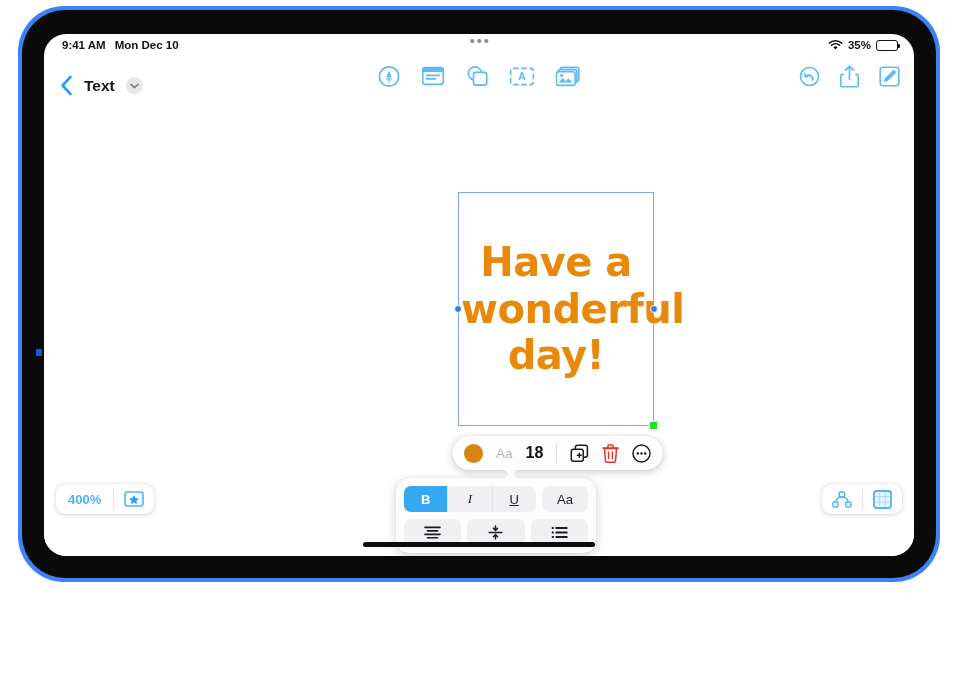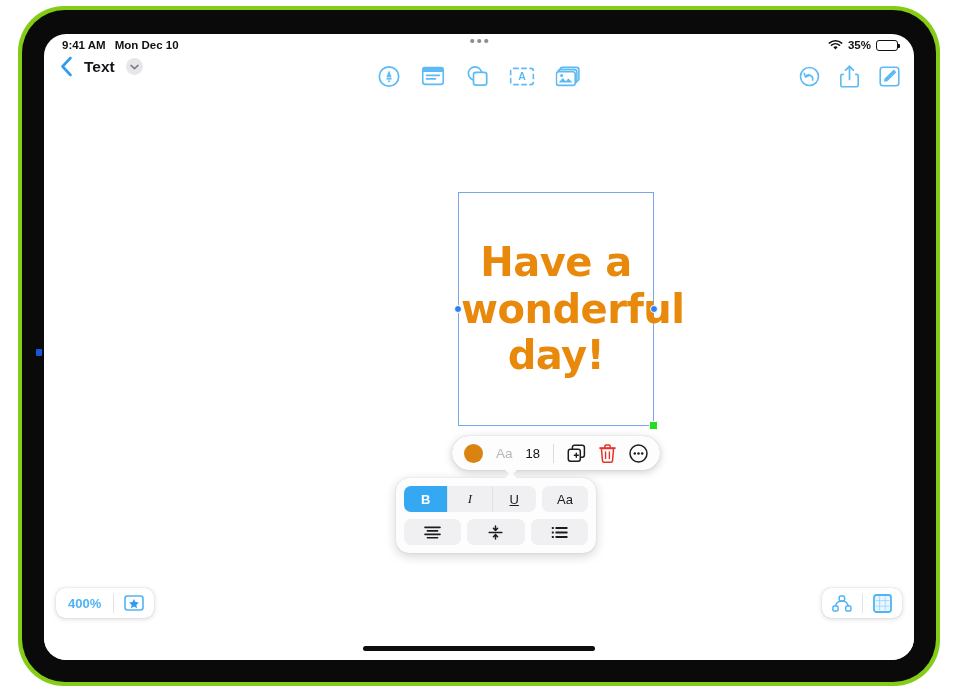--- a/index.html
+++ b/index.html
@@ -7,22 +7,22 @@
     width: 958px; height: 692px;
     background: #ffffff;
     font-family: "Liberation Sans", sans-serif;
     overflow: hidden;
   }
 
   
   #device-frame {
     position: absolute;
     left: 18px; top: 6px;
-    width: 922px; height: 680px;
-    background: #84cc16;
+    width: 922px; height: 576px;
+    background: #3b82f6;
     border-radius: 46px;
     padding: 4px;
   }
   #device-bezel {
     width: 100%; height: 100%;
     background: #0a0a0b;
     border-radius: 43px;
     padding: 24px 22px 22px 22px;
   }
   #screen {
@@ -58,21 +58,21 @@
   }
   .batt-shell::after {
     content: ""; position: absolute; right: -3.4px; top: 3px;
     width: 2px; height: 4px; background: #111; border-radius: 0 1px 1px 0;
   }
   .batt-fill { width: 100%; height: 100%; background: #111; border-radius: 1px; }
 
   
   #nav-bar {
     position: relative; height: 40px;
-    display: flex; align-items: flex-start;
+    display: flex; align-items: flex-end;
     padding: 0 16px;
   }
   #nav-left { display: flex; align-items: center; gap: 11px; }
   #back-chevron { cursor: pointer; display: flex; }
   #doc-title { font-size: 15.5px; font-weight: bold; color: #15161a; }
   #title-chevron {
     width: 17px; height: 17px; border-radius: 50%;
     background: #e7e7ea; display: flex; align-items: center; justify-content: center;
   }
   #nav-center {
@@ -132,21 +132,21 @@
     padding: 0 12px; gap: 13px;
   }
   #context-toolbar::after {
     content: ""; position: absolute; left: 52px; bottom: -6px;
     width: 0; height: 0;
     border-left: 7px solid transparent; border-right: 7px solid transparent;
     border-top: 7px solid #fdfdfd;
   }
   #color-swatch { width: 19px; height: 19px; border-radius: 50%; background: #d98310; cursor: pointer; }
   #font-face-label { font-size: 13.5px; color: #b7b7bb; font-weight: normal; }
-  #font-size-label { font-size: 13px; color: #111; font-weight: normal; }
+  #font-size-label { font-size: 16px; color: #111; font-weight: bold; }
   .ctx-sep { width: 1px; height: 19px; background: #dcdcdf; }
 
   
   #format-panel {
     position: absolute;
     left: 352px; top: 382px;
     width: 200px;
     background: #fdfdfd;
     border-radius: 13px;
     box-shadow: 0 3px 11px rgba(0,0,0,0.18), 0 0 1px rgba(0,0,0,0.22);

